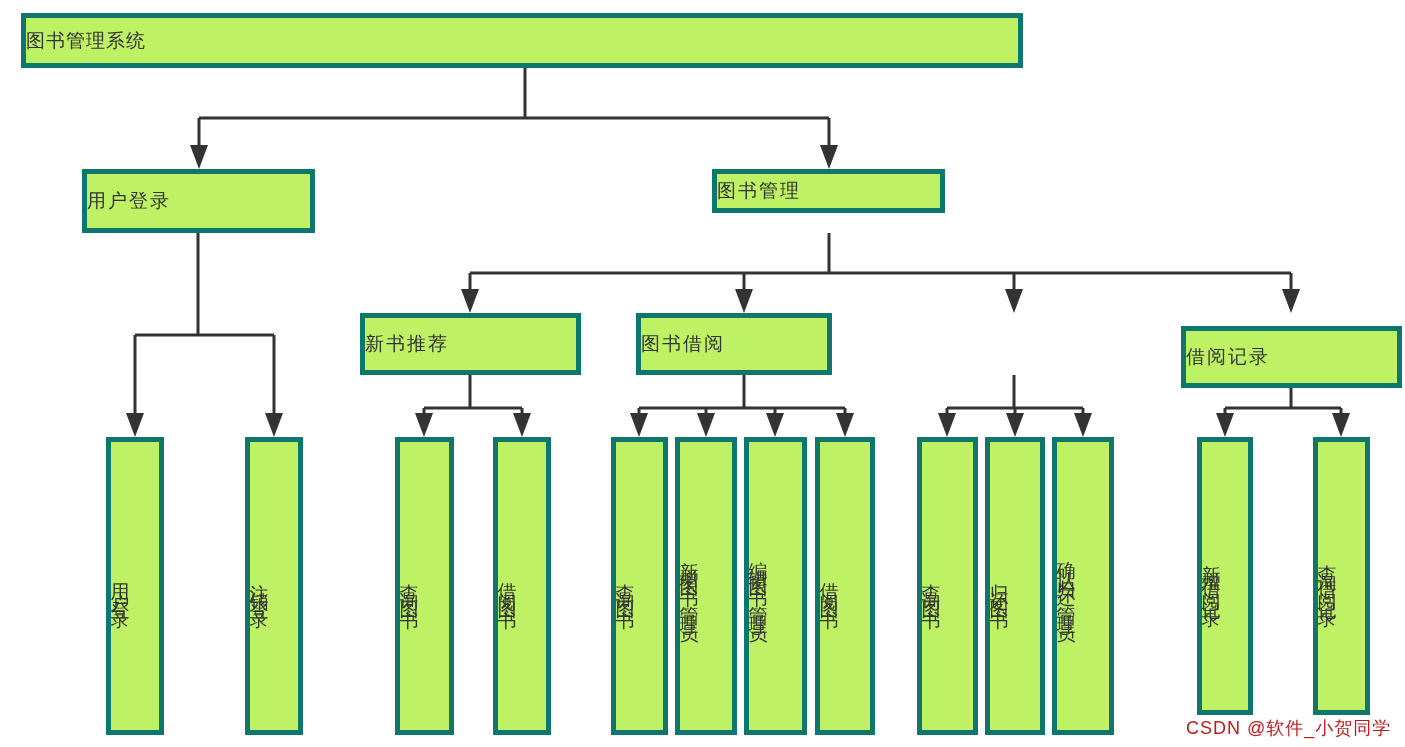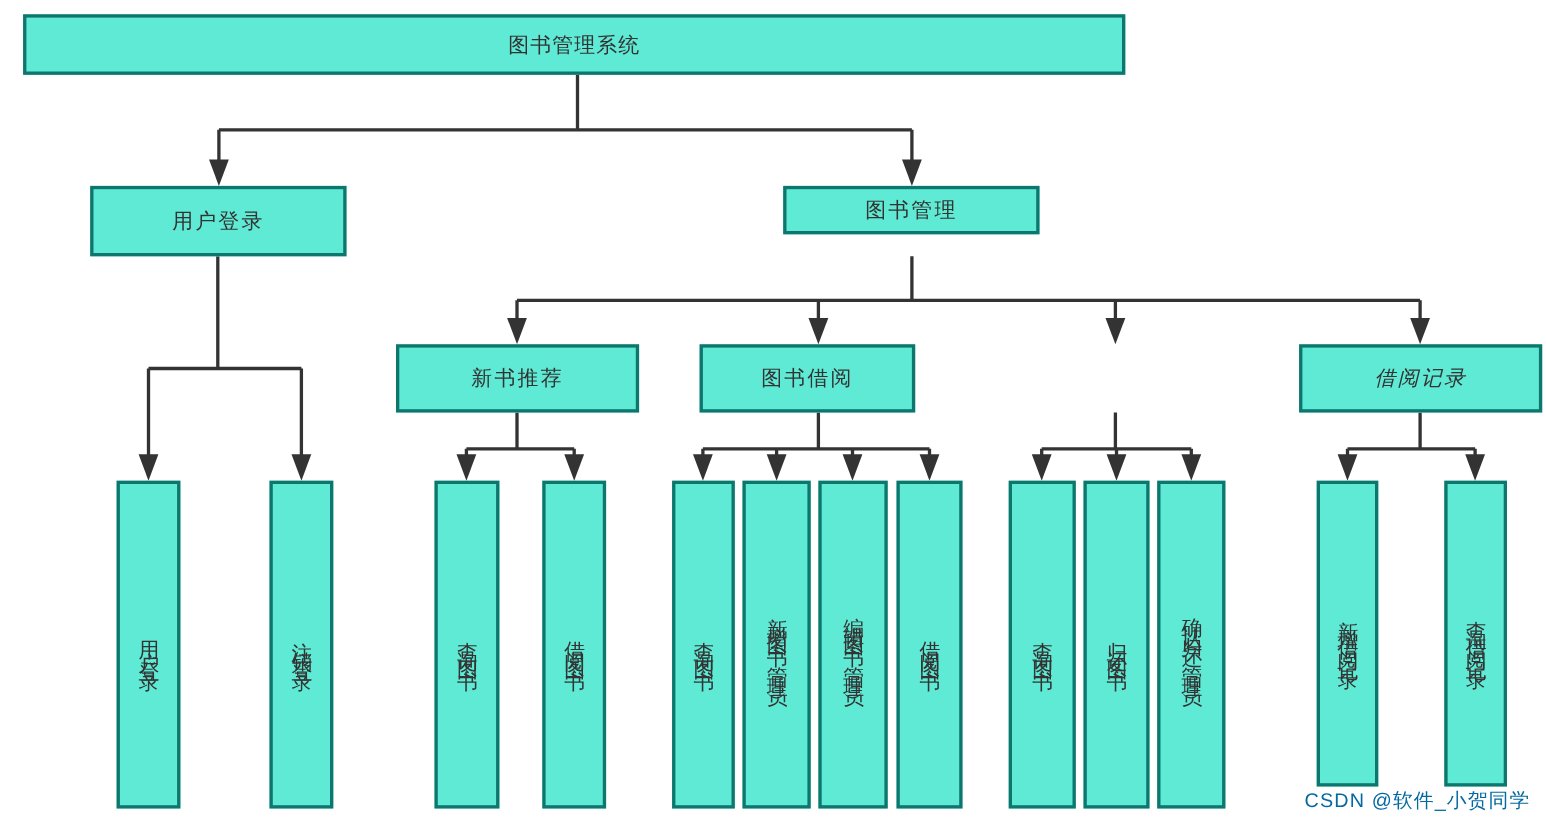--- a/index.html
+++ b/index.html
@@ -7,23 +7,23 @@
     position:relative;
     width:1405px;height:747px;
     background:#fff;
     font-family:"Liberation Sans","DejaVu Sans",sans-serif;
     overflow:hidden;
   }
   .wires{position:absolute;left:0;top:0;}
   .node{
     position:absolute;
     box-sizing:border-box;
-    border:3px solid #0f766e;
-    background:#5eead4;
-    display:flex;align-items:center;justify-content:center;
+    border:5px solid #0f766e;
+    background:#bef264;
+    display:flex;align-items:center;justify-content:flex-start;
     color:#333;
   }
   .hbox{font-size:19px;letter-spacing:2px;}
   .root{left:21px;top:13px;width:1002px;height:55px;font-size:19px;letter-spacing:1px;}
   .vbox{
     top:437px;height:298px;
     font-size:19px;
   }
   .vbox .vtext{
     writing-mode:vertical-rl;
@@ -31,21 +31,21 @@
     letter-spacing:9px;
     line-height:1;
     white-space:nowrap;
   }
   .short{height:278px;}
   .watermark{
     position:absolute;
     left:1186px;top:716px;
     font-size:18px;
     letter-spacing:1px;
-    color:#0369a1;
+    color:#b91c1c;
     text-shadow:0 0 2px #fff;
     z-index:5;
     white-space:nowrap;
   }
 </style>
 </head>
 <body>
 
 <div class="stage">
 
@@ -99,21 +99,21 @@
   <div class="node hbox" style="left:712px;top:169px;width:233px;height:44px;">
     <span>图书管理</span>
   </div>
 
   <div class="node hbox" style="left:360px;top:313px;width:221px;height:62px;">
     <span>新书推荐</span>
   </div>
   <div class="node hbox" style="left:636px;top:313px;width:196px;height:62px;">
     <span>图书借阅</span>
   </div>
-  <div class="node hbox" style="left:1181px;top:313px;width:221px;height:62px;font-style:italic;">
+  <div class="node hbox" style="left:1181px;top:326px;width:221px;height:62px;">
     <span>借阅记录</span>
   </div>
 
   <div class="node vbox" style="left:106px;width:58px;">
     <span class="vtext">用户登录</span>
   </div>
   <div class="node vbox" style="left:245px;width:58px;">
     <span class="vtext">注销登录</span>
   </div>
 

